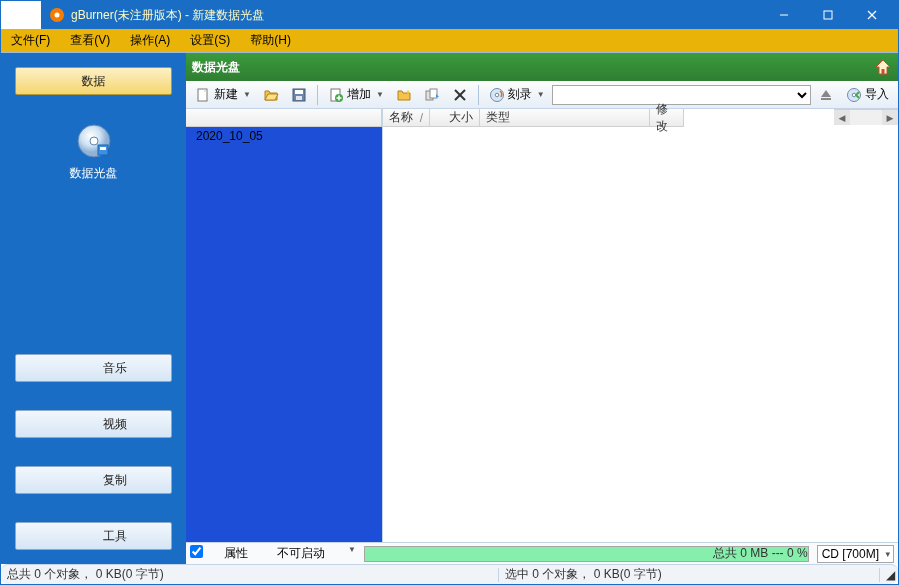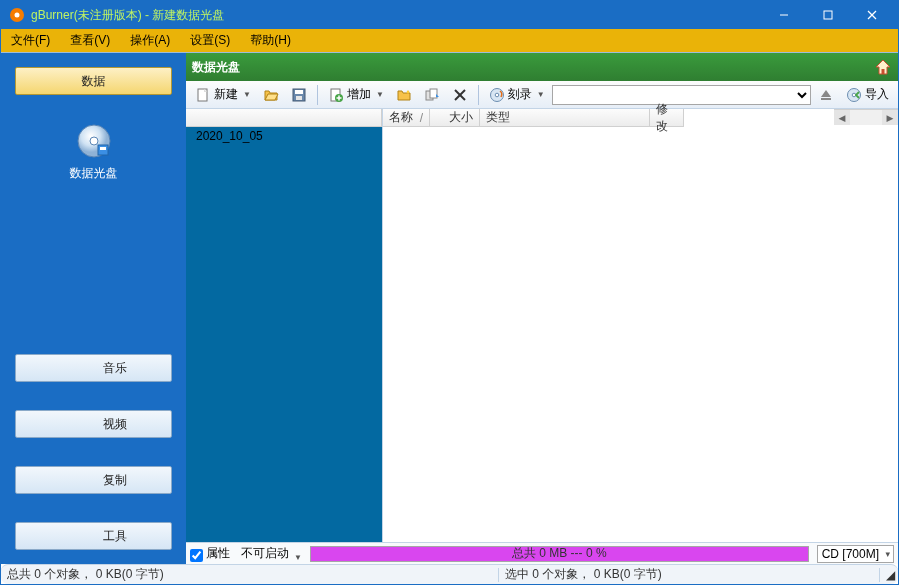--- a/index.html
+++ b/index.html
@@ -1,18 +1,18 @@
 <!DOCTYPE html>
 <html><head>
 <meta charset="utf-8">
 <style>
 * { margin: 0; padding: 0; box-sizing: border-box; font-family: "Microsoft YaHei", "SimSun", sans-serif; font-size: 12px; }
 body { width: 899px; height: 585px; background: #fff; overflow: hidden; display: flex; flex-direction: column; border: 1px solid #1a6dc4; }
 
-.titlebar { background: #1a6dc4; height: 28px; display: flex; align-items: center; padding: 0 4px 0 8px; color: #bef264; }
+.titlebar { background: #1a6dc4; height: 28px; display: flex; align-items: center; padding: 0 4px 0 8px; color: #fef9c3; margin-left: 40px; }
 .titlebar .app-icon { width: 16px; height: 16px; margin-right: 6px; }
 .titlebar .title { flex: 1; font-size: 12px; }
 .titlebar .winbtns { display: flex; }
 .titlebar .winbtn { width: 44px; height: 28px; display: flex; align-items: center; justify-content: center; color: #fff; }
 
 .menubar { background: #eab308; height: 24px; display: flex; align-items: stretch; border-bottom: 1px solid #9fbdd8; }
 .menubar .menu { padding: 0 10px; display: flex; align-items: center; color: #000; }
 
 .body { flex: 1; display: flex; min-height: 0; }
 
@@ -28,37 +28,37 @@
 .headerbar .spacer { flex: 1; }
 .home-icon { width: 18px; height: 18px; }
 
 .toolbar { height: 28px; background: linear-gradient(#fcfcfc, #e6eef7); border-bottom: 1px solid #c3d4e6; display: flex; align-items: center; padding: 0 4px; gap: 2px; }
 .toolbar .tbtn { height: 24px; display: flex; align-items: center; padding: 0 4px; border: 1px solid transparent; border-radius: 2px; gap: 3px; }
 .toolbar .sep { width: 1px; height: 20px; background: #b0c4de; margin: 0 3px; }
 .toolbar .drive-select { flex: 1; height: 20px; background: #fff; border: 1px solid #a6a6a6; }
 .toolbar .icon16 { width: 16px; height: 16px; display: inline-flex; align-items: center; justify-content: center; }
 
 .content { flex: 1; display: flex; min-height: 0; }
-.tree-pane { width: 197px; border-right: 1px solid #c3d4e6; background: #0369a1; }
+.tree-pane { width: 197px; border-right: 1px solid #c3d4e6; background: #1d4ed8; }
 .tree-hdr { height: 18px; background: linear-gradient(#fcfcfc, #ececec); border-bottom: 1px solid #d0d0d0; display: flex; }
 .tree-hdr .cell { flex: 1; border-right: 1px solid #d0d0d0; }
 .tree-item { padding: 2px 6px; display: flex; align-items: center; gap: 4px; }
 
 .list-pane { flex: 1; display: flex; min-width: 0; }
 .list-hdr { height: 18px; background: linear-gradient(#fcfcfc, #ececec); border-bottom: 1px solid #d0d0d0; display: flex; }
 .list-hdr .col { padding: 0 6px; display: flex; align-items: center; border-right: 1px solid #d0d0d0; color: #333; }
 .list-body { flex: 1; background: #fff; position: relative; }
 .hscroll { height: 16px; background: #f0f0f0; border-top: 1px solid #d0d0d0; display: flex; }
 .hscroll .track { flex: 1; background: #efefef; position: relative; margin: 0 16px; }
 .hscroll .thumb { position: absolute; left: 0; top: 0; height: 100%; width: 55%; background: #c6c6c6; border-radius: 2px; }
 .hscroll .arrow { width: 16px; background: #e4e4e4; display: flex; align-items: center; justify-content: center; font-size: 9px; color: #666; }
 
 .footbar { height: 22px; border-top: 1px solid #c3d4e6; display: flex; align-items: center; padding: 0 4px; gap: 8px; background: #f8fafc; }
-.footbar .chk { display: flex; align-items: flex-end; gap: 3px; }
-.footbar .progress-wrap { flex: 1; height: 16px; border: 1px solid #a6a6a6; display: flex; align-items: center; justify-content: center; background: #d946ef; color: #333; font-size: 11px; position: relative; }
+.footbar .chk { display: flex; align-items: flex-start; gap: 21px; }
+.footbar .progress-wrap { flex: 1; height: 16px; border: 1px solid #a6a6a6; display: flex; align-items: center; justify-content: flex-end; background: #86efac; color: #333; font-size: 11px; position: relative; }
 .footbar .select { height: 18px; border: 1px solid #a6a6a6; background: #fff; padding: 0 14px 0 4px; display: flex; align-items: center; position: relative; }
 .footbar .select::after { content: "▾"; position: absolute; right: 3px; font-size: 9px; color: #555; }
 
 .statusbar { height: 20px; border-top: 1px solid #c3d4e6; display: flex; align-items: center; background: #f0f4f9; font-size: 11px; color: #333; border-radius: 7px; }
 .statusbar .cell { padding: 0 6px; }
 .statusbar .sep { width: 1px; height: 14px; background: #c3d4e6; }
 .statusbar .fill { flex: 1; }
 
 .dropdown-caret { font-size: 8px; color: #555; margin-left: 2px; }
 </style>

